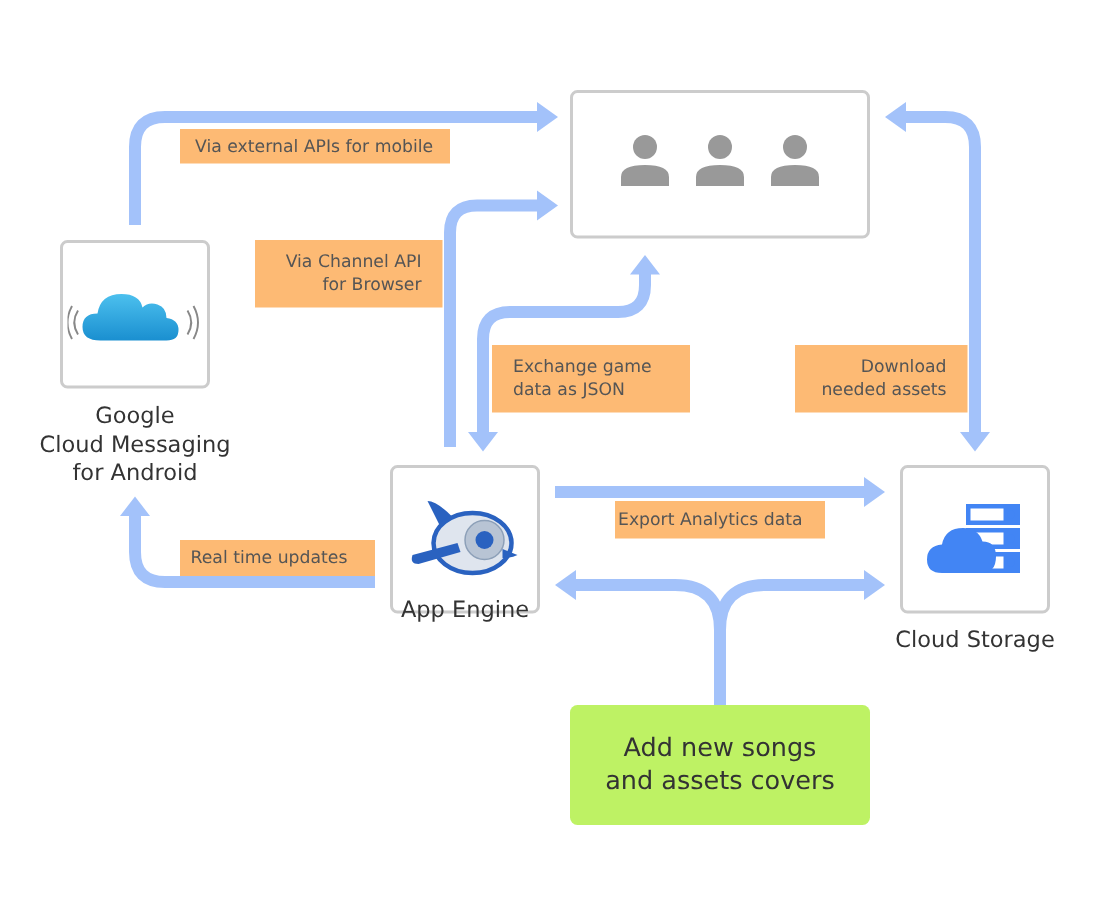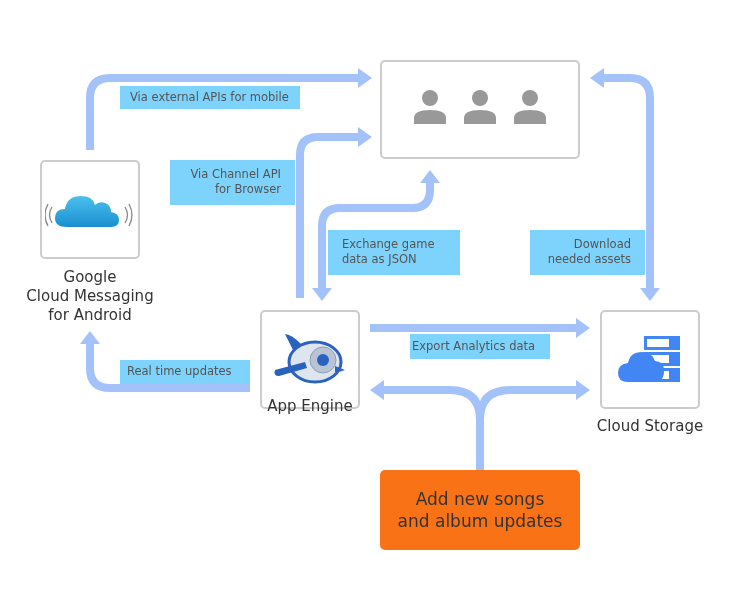--- a/index.html
+++ b/index.html
@@ -1,22 +1,22 @@
 <!DOCTYPE html>
 <html><head>
 <meta charset="utf-8">
 <style>
   html, body { margin:0; padding:0; background:#ffffff; }
   body { width:735px; height:600px; position:relative; overflow:hidden;
          font-family:"DejaVu Sans", "Liberation Sans", sans-serif; color:#333; }
   #diagram { position:absolute; left:0; top:0; }
   .node-box { position:absolute; background:#fff; border:2px solid #cccccc; border-radius:5px; box-sizing:border-box; }
   .node-title { position:absolute; text-align:center; font-size:15px; color:#333; line-height:19px; }
-  .label-box { position:absolute; background:#7dd3fc; font-size:11.5px; color:#555; line-height:15px; box-sizing:border-box; }
-  .action-box { position:absolute; background:#f97316; border-radius:5px; text-align:center; font-size:17px; color:#333; line-height:22px; display:flex; align-items:center; justify-content:center; }
+  .label-box { position:absolute; background:#fdba74; font-size:11.5px; color:#555; line-height:15px; box-sizing:border-box; }
+  .action-box { position:absolute; background:#bef264; border-radius:5px; text-align:center; font-size:17px; color:#333; line-height:22px; display:flex; align-items:center; justify-content:center; }
   .icon { position:absolute; }
 </style>
 </head>
 <body>
 
 <svg id="diagram" width="735" height="600">
   <g fill="none" stroke="#a3c2fa" stroke-width="8">
 
     <path d="M90,150 L90,98 Q90,78 110,78 L358,78"></path>
 
@@ -130,15 +130,15 @@
 <div class="label-box" style="left:530px;top:230px;width:115px;height:45px;padding:7px 14px;text-align:right;">
   <div>Download</div>
   <div>needed assets</div>
 </div>
 <div class="label-box" style="left:410px;top:334px;width:140px;height:25px;padding:5px 2px;">Export Analytics data</div>
 <div class="label-box" style="left:120px;top:360px;width:130px;height:24px;padding:4px 7px;">Real time updates</div>
 
 <div class="action-box" style="left:380px;top:470px;width:200px;height:80px;">
   <div>
     <div>Add new songs</div>
-    <div>and album updates</div>
+    <div>and assets covers</div>
   </div>
 </div>
 
 </body></html>

